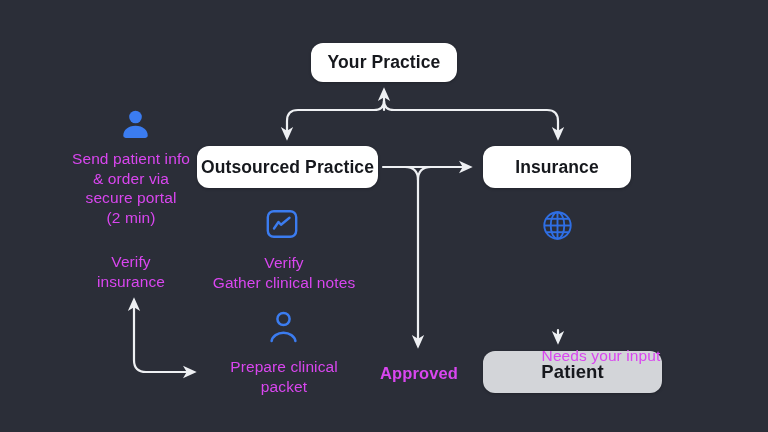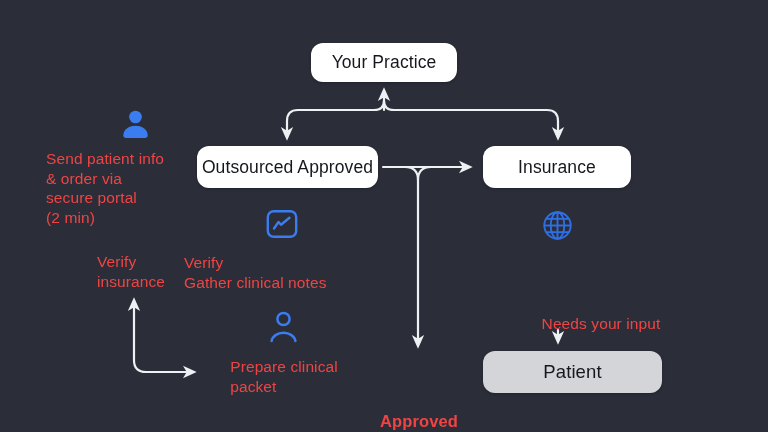--- a/index.html
+++ b/index.html
@@ -5,31 +5,31 @@
   html,body{margin:0;padding:0;background:#1d1f27;}
   .stage{
     position:relative;width:768px;height:432px;overflow:hidden;
     background:#2b2e38;
     font-family:"Liberation Sans","DejaVu Sans",sans-serif;
   }
   .arrows{position:absolute;left:0;top:0;width:768px;height:432px;pointer-events:none;}
   .node{
     position:absolute;display:flex;align-items:center;justify-content:center;
     background:#ffffff;border-radius:12px;
-    color:#16181d;font-weight:400;font-size:17.5px;letter-spacing:.1px;
+    color:#16181d;font-weight:700;font-size:17.5px;letter-spacing:.1px;
     box-shadow:0 1px 3px rgba(0,0,0,.25);
   }
   .node.gray{background:#d3d5d9;font-size:18.5px;}
   .txt{
     position:absolute;transform:translateX(-50%);
-    color:#ef4444;font-size:15.5px;line-height:19.5px;
+    color:#d946ef;font-size:15.5px;line-height:19.5px;text-align:center;
     white-space:pre-line;font-weight:400;letter-spacing:.1px;
   }
-  .txt.bold{font-weight:700;font-size:16.5px;white-space:nowrap;margin-top:48px;}
-  .txt.nowrap{white-space:nowrap;}
+  .txt.bold{font-weight:700;font-size:16.5px;white-space:nowrap;}
+  .txt.nowrap{white-space:nowrap;margin-top:32px;}
   .icon{position:absolute;}
 </style>
 </head>
 <body>
 
 <div class="stage">
 
   <svg class="arrows" viewBox="0 0 768 432" xmlns="http://www.w3.org/2000/svg">
     <defs>
       <marker id="ah" viewBox="0 0 10 10" refX="7" refY="5" markerWidth="6.5" markerHeight="6.5" orient="auto-start-reverse">
@@ -50,21 +50,21 @@
       <path d="M418 180 Q418 167 431 167"></path>
 
       <path d="M134 301 L134 360 Q134 372 146 372 L193 372" marker-start="url(#ah)" marker-end="url(#ah)"></path>
 
       <path d="M558 330 L558 341" marker-end="url(#ah)"></path>
     </g>
   </svg>
 
   <div class="node" style="left:311px;top:43px;width:146px;height:39px;">Your Practice</div>
 
-  <div class="node" style="left:197px;top:146px;width:181px;height:42px;">Outsourced Approved</div>
+  <div class="node" style="left:197px;top:146px;width:181px;height:42px;">Outsourced Practice</div>
 
   <div class="node" style="left:483px;top:146px;width:148px;height:42px;">Insurance</div>
 
   <div class="node gray" style="left:483px;top:351px;width:179px;height:42px;">Patient</div>
 
   <svg class="icon" style="left:117px;top:107px;" width="37" height="37" viewBox="0 0 37 37">
     <g fill="#3b7cf0">
       <circle cx="18.5" cy="10" r="6.3"></circle>
       <path d="M18.5 18.8c-7.6 0-12.2 4.5-12.2 9.8 0 1.3 1 2.3 2.3 2.3h19.8c1.3 0 2.3-1 2.3-2.3 0-5.3-4.6-9.8-12.2-9.8z"></path>
     </g>

